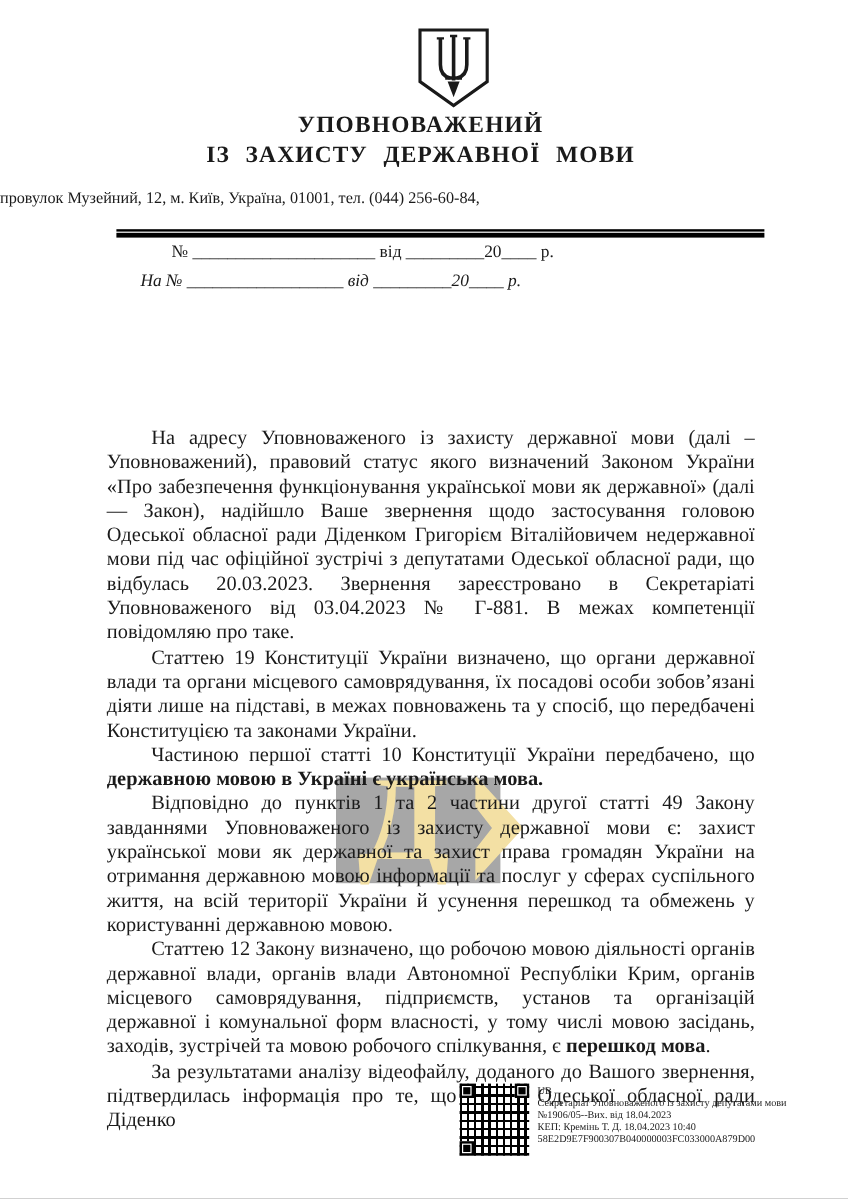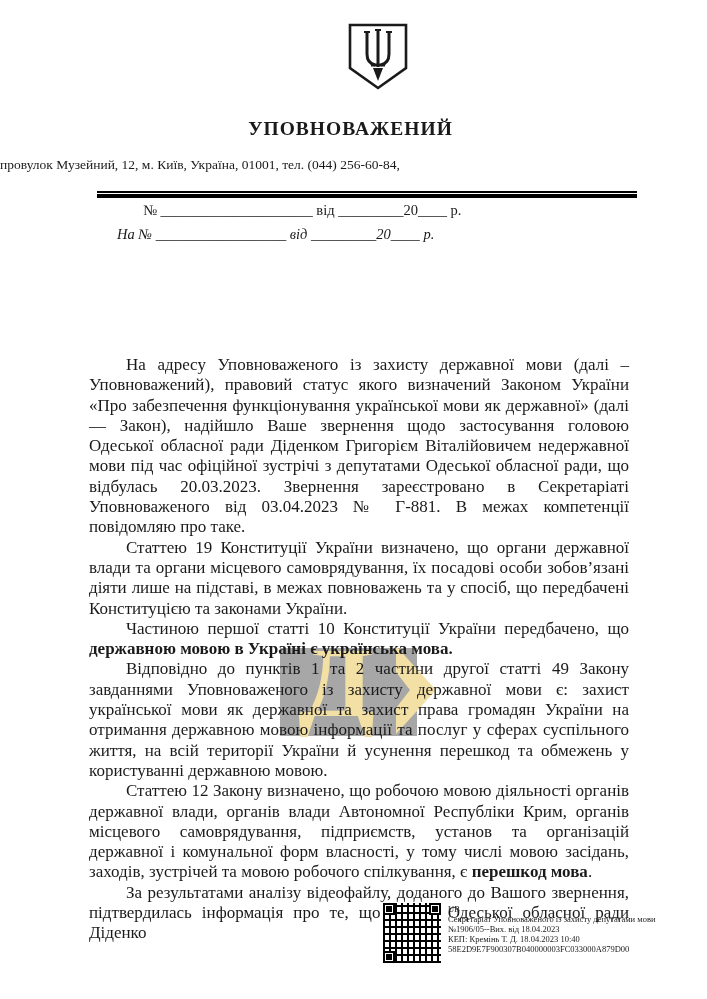--- a/index.html
+++ b/index.html
@@ -8,21 +8,21 @@
     width:707px;height:999px;
     margin:0 auto;
     background:#ffffff;
     font-family:"Liberation Serif","DejaVu Serif",serif;
     color:#1a1a1a;
     overflow:hidden;
   }
   
   .emblem{position:absolute;left:347px;top:23px;width:62px;height:68px;}
   .org-title{position:absolute;left:0;width:701px;text-align:center;
-    font-weight:bold;font-size:19.5px;letter-spacing:1px;word-spacing:7px;margin-top:24px;}
+    font-weight:bold;font-size:19.5px;letter-spacing:1px;word-spacing:7px;}
   .org-title.l1{top:94px;}
   .org-title.l2{top:119px;}
   .addr{position:absolute;left:0;width:707px;font-size:13.5px;}
   .addr.a1{top:157px;}
   .addr.a2{top:173px;}
   .rule{position:absolute;left:97px;top:191px;width:540px;}
   .rule .thin{height:1.5px;background:#000;}
   .rule .gap{height:1.5px;}
   .rule .thick{height:4px;background:#000;}
   
@@ -71,20 +71,21 @@
       <g stroke="#1a1a1a" stroke-width="2">
         <path d="M17 9 h6"></path>
           <path d="M28 7 h6"></path>
           <path d="M39 9 h6"></path>
       </g>
       <path d="M26 45 L31 58 L36 45 Z" fill="#1a1a1a"></path>
     </svg>
   </div>
 
   <div class="org-title l1">УПОВНОВАЖЕНИЙ</div>
+  <div class="org-title l2">ІЗ  ЗАХИСТУ  ДЕРЖАВНОЇ  МОВИ</div>
 
   <div class="addr a1">провулок Музейний, 12, м. Київ, Україна, 01001, тел. (044) 256-60-84,</div>
 
   <div class="rule">
     <div class="thin"></div>
       <div class="gap"></div>
       <div class="thick"></div>
   </div>
 
   <div class="ref out">№ _____________________ від _________20____ р.</div>

